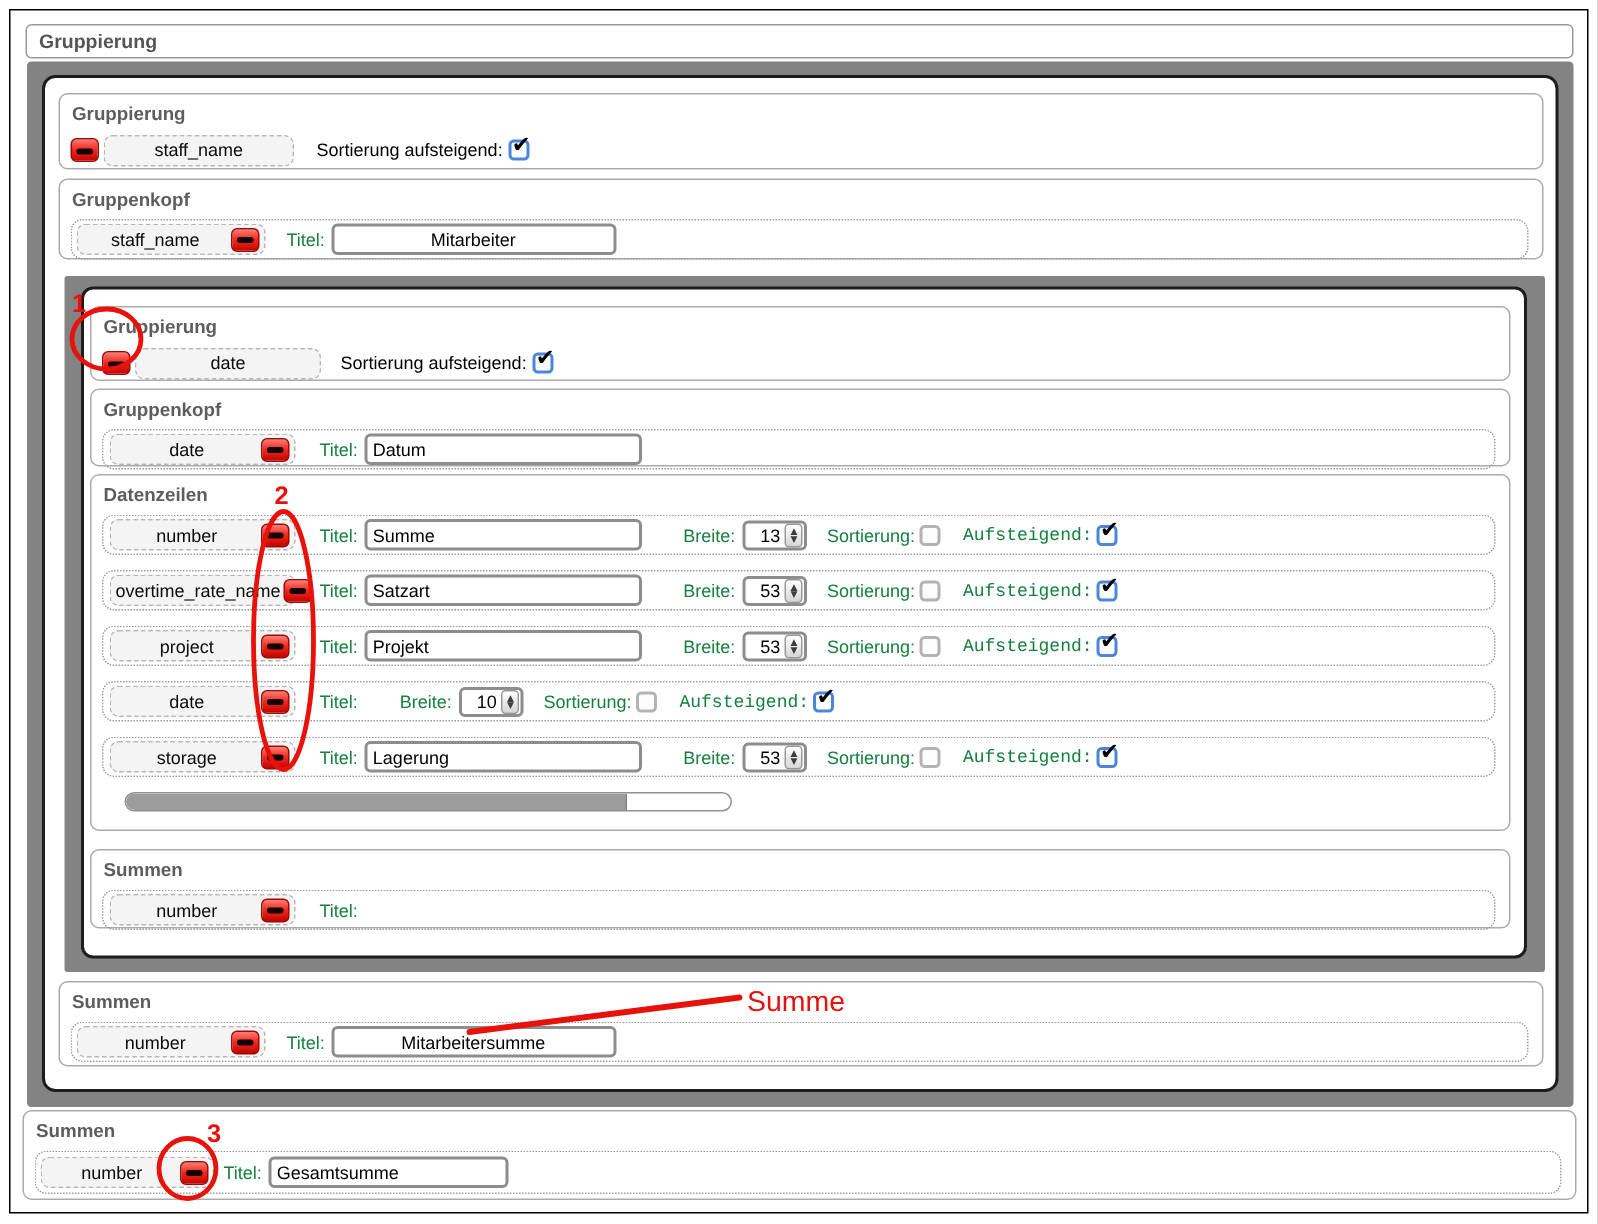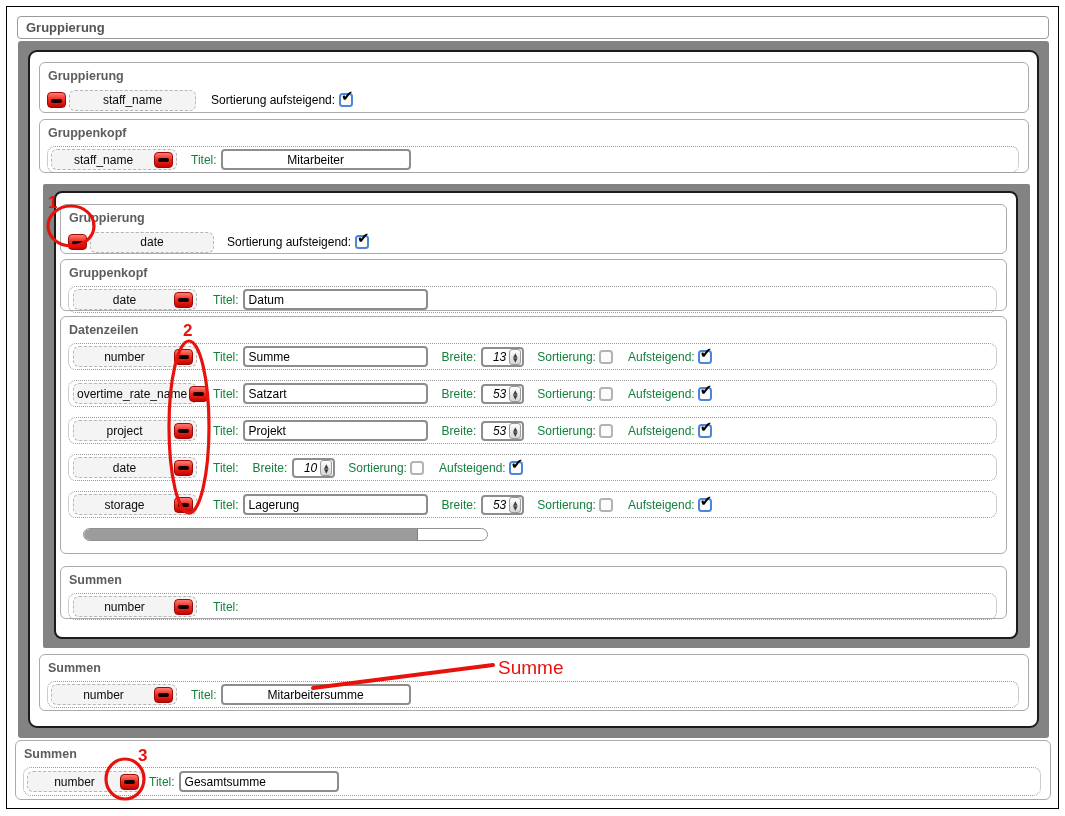--- a/index.html
+++ b/index.html
@@ -53,31 +53,31 @@
     border:1px solid #9d0b06;
     background:linear-gradient(180deg,#fd7d74 0%,#f0281e 48%,#c40500 100%); }
   .rm-bar { position:absolute; left:3px; top:5.5px; width:11px; height:4px;
     border-radius:2px; background:#150000; }
   .rm-standalone { margin-right:3px; }
   .chip .rm { margin-left:2px; }
 
   .lbl { color:#15803d; font-size:12px; white-space:nowrap; }
   .lbl-strong { color:#000000; }
   .ml-t { margin-left:14px; } .ml-tn { margin-left:16px; }
-  .ml-b { margin-left:14px; } .ml-s { margin-left:13px; } .ml-a { margin-left:15px; }
+  .ml-b { margin-left:28px; } .ml-s { margin-left:13px; } .ml-a { margin-left:15px;font-family:Liberation Mono, monospace; }
   .ml-sa { margin-left:15px; }
 
   .input { height:21px; border:2px solid #8d8d8d; border-radius:4px; background:#fff;
     padding:0 4px; font-family:"Liberation Sans",sans-serif; font-size:12px;
     color:#000; margin-left:4px; }
   .in-outer { width:190px;text-align:center; } .in-nested { width:185px; } .in-bottom { width:160px; }
 
   .spinner { display:flex; align-items:center; width:43px; height:20px;
     border:2px solid #8d8d8d; border-radius:4px; background:#fff;
-    margin-left:5px; padding-right:1px; flex:none;font-style:italic; }
+    margin-left:5px; padding-right:1px; flex:none; }
   .spin-val { flex:1; text-align:right; padding-right:3px; font-size:12px; }
   .spin-btns { width:12px; height:16px; border:1px solid #9a9a9a; border-radius:3px;
     background:linear-gradient(#fefefe,#d6d6d6); display:flex; flex-direction:column;
     align-items:center; justify-content:center; }
   .tri { font-size:6px; line-height:5px; color:#3c3c3c;
     font-family:"DejaVu Sans",sans-serif; }
 
   .cb { width:14px; height:14px; border:2px solid #b3b3b3; border-radius:3.5px;
     background:#fcfcfc; position:relative; margin-left:3px; flex:none; }
   .cb.big { margin-left:4px; }

